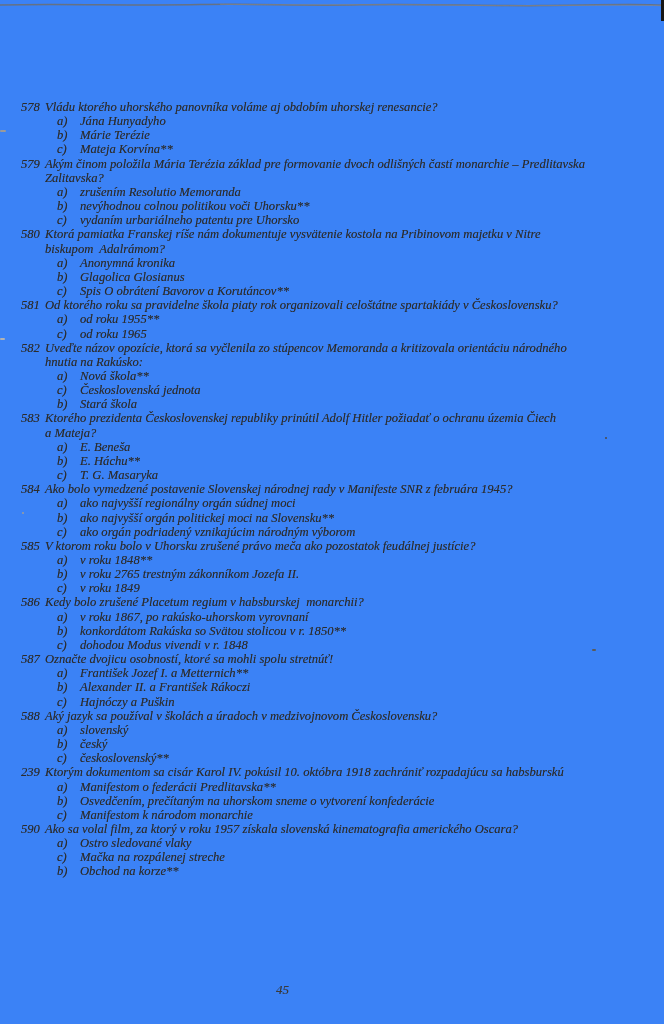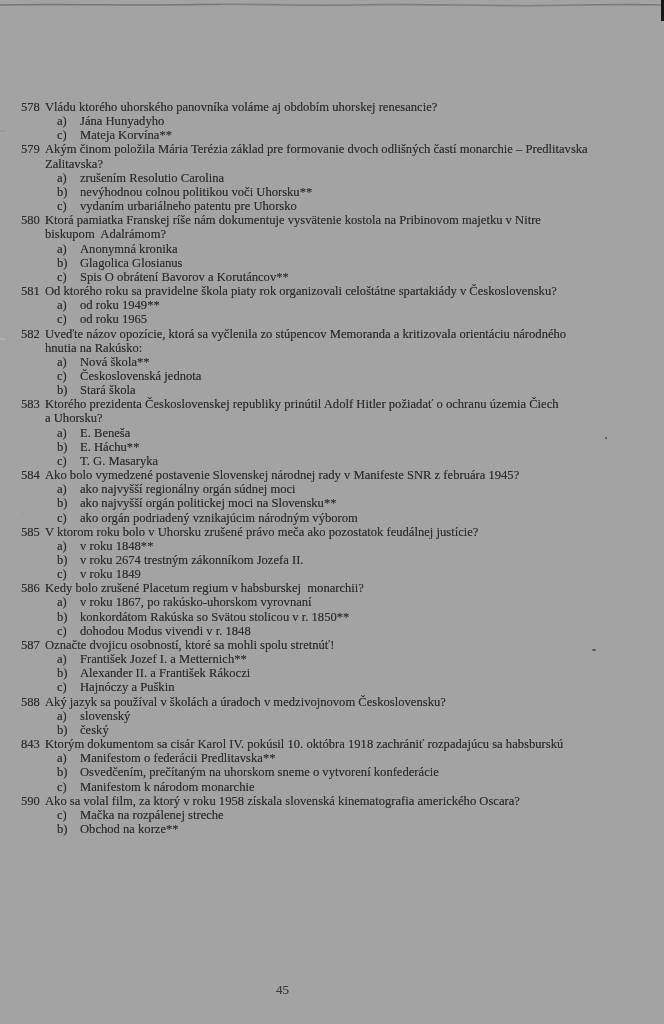--- a/index.html
+++ b/index.html
@@ -1,23 +1,24 @@
 <!DOCTYPE html>
 <html><head>
 <meta charset="utf-8">
 <style>
   html, body { margin: 0; padding: 0; background: #ffffff; }
   .page {
     position: relative;
     width: 664px;
     height: 1024px;
-    background: #a3a3a3;
+    background: #3b82f6;
     overflow: hidden;
     font-family: "Liberation Serif", serif;
     color: #2c2c2c;
+    font-style: italic;
   }
   
   .scan-top-svg { position: absolute; top: 0; left: 0; width: 664px; height: 14px; }
   .corner-mark {
     position: absolute; top: 0; right: 0;
     width: 3px; height: 21px;
     background: #161616;
   }
   .speck { position: absolute; border-radius: 1px; }
   .speck1 { left: 0px;   top: 130px; width: 6px; height: 2px; background: #9a9a9a; }
@@ -65,92 +66,95 @@
   <div class="speck speck1"></div>
   <div class="speck speck2"></div>
   <div class="speck speck3"></div>
   <div class="speck speck4"></div>
   <div class="speck speck5"></div>
 
   <div id="quiz" class="quiz">
       <div class="question">
         <div class="q-line"><span class="q-num">578</span><span class="q-text">Vládu ktorého uhorského panovníka voláme aj obdobím uhorskej renesancie?</span></div>
         <div class="option"><span class="opt-letter">a)</span><span class="opt-text">Jána Hunyadyho</span></div>
+        <div class="option"><span class="opt-letter">b)</span><span class="opt-text">Márie Terézie</span></div>
         <div class="option"><span class="opt-letter">c)</span><span class="opt-text">Mateja Korvína**</span></div>
       </div>
       <div class="question">
         <div class="q-line"><span class="q-num">579</span><span class="q-text">Akým činom položila Mária Terézia základ pre formovanie dvoch odlišných častí monarchie – Predlitavska</span></div>
         <div class="q-cont">Zalitavska?</div>
-        <div class="option"><span class="opt-letter">a)</span><span class="opt-text">zrušením Resolutio Carolina</span></div>
+        <div class="option"><span class="opt-letter">a)</span><span class="opt-text">zrušením Resolutio Memoranda</span></div>
         <div class="option"><span class="opt-letter">b)</span><span class="opt-text">nevýhodnou colnou politikou voči Uhorsku**</span></div>
         <div class="option"><span class="opt-letter">c)</span><span class="opt-text">vydaním urbariálneho patentu pre Uhorsko</span></div>
       </div>
       <div class="question">
         <div class="q-line"><span class="q-num">580</span><span class="q-text">Ktorá pamiatka Franskej ríše nám dokumentuje vysvätenie kostola na Pribinovom majetku v Nitre</span></div>
         <div class="q-cont">biskupom  Adalrámom?</div>
         <div class="option"><span class="opt-letter">a)</span><span class="opt-text">Anonymná kronika</span></div>
         <div class="option"><span class="opt-letter">b)</span><span class="opt-text">Glagolica Glosianus</span></div>
         <div class="option"><span class="opt-letter">c)</span><span class="opt-text">Spis O obrátení Bavorov a Korutáncov**</span></div>
       </div>
       <div class="question">
         <div class="q-line"><span class="q-num">581</span><span class="q-text">Od ktorého roku sa pravidelne škola piaty rok organizovali celoštátne spartakiády v Československu?</span></div>
-        <div class="option"><span class="opt-letter">a)</span><span class="opt-text">od roku 1949**</span></div>
+        <div class="option"><span class="opt-letter">a)</span><span class="opt-text">od roku 1955**</span></div>
         <div class="option"><span class="opt-letter">c)</span><span class="opt-text">od roku 1965</span></div>
       </div>
       <div class="question">
         <div class="q-line"><span class="q-num">582</span><span class="q-text">Uveďte názov opozície, ktorá sa vyčlenila zo stúpencov Memoranda a kritizovala orientáciu národného</span></div>
         <div class="q-cont">hnutia na Rakúsko:</div>
         <div class="option"><span class="opt-letter">a)</span><span class="opt-text">Nová škola**</span></div>
         <div class="option"><span class="opt-letter">c)</span><span class="opt-text">Československá jednota</span></div>
         <div class="option"><span class="opt-letter">b)</span><span class="opt-text">Stará škola</span></div>
       </div>
       <div class="question">
         <div class="q-line"><span class="q-num">583</span><span class="q-text">Ktorého prezidenta Československej republiky prinútil Adolf Hitler požiadať o ochranu územia Čiech</span></div>
-        <div class="q-cont">a Uhorsku?</div>
+        <div class="q-cont">a Mateja?</div>
         <div class="option"><span class="opt-letter">a)</span><span class="opt-text">E. Beneša</span></div>
         <div class="option"><span class="opt-letter">b)</span><span class="opt-text">E. Háchu**</span></div>
         <div class="option"><span class="opt-letter">c)</span><span class="opt-text">T. G. Masaryka</span></div>
       </div>
       <div class="question">
         <div class="q-line"><span class="q-num">584</span><span class="q-text">Ako bolo vymedzené postavenie Slovenskej národnej rady v Manifeste SNR z februára 1945?</span></div>
         <div class="option"><span class="opt-letter">a)</span><span class="opt-text">ako najvyšší regionálny orgán súdnej moci</span></div>
         <div class="option"><span class="opt-letter">b)</span><span class="opt-text">ako najvyšší orgán politickej moci na Slovensku**</span></div>
         <div class="option"><span class="opt-letter">c)</span><span class="opt-text">ako orgán podriadený vznikajúcim národným výborom</span></div>
       </div>
       <div class="question">
         <div class="q-line"><span class="q-num">585</span><span class="q-text">V ktorom roku bolo v Uhorsku zrušené právo meča ako pozostatok feudálnej justície?</span></div>
         <div class="option"><span class="opt-letter">a)</span><span class="opt-text">v roku 1848**</span></div>
-        <div class="option"><span class="opt-letter">b)</span><span class="opt-text">v roku 2674 trestným zákonníkom Jozefa II.</span></div>
+        <div class="option"><span class="opt-letter">b)</span><span class="opt-text">v roku 2765 trestným zákonníkom Jozefa II.</span></div>
         <div class="option"><span class="opt-letter">c)</span><span class="opt-text">v roku 1849</span></div>
       </div>
       <div class="question">
         <div class="q-line"><span class="q-num">586</span><span class="q-text">Kedy bolo zrušené Placetum regium v habsburskej  monarchii?</span></div>
         <div class="option"><span class="opt-letter">a)</span><span class="opt-text">v roku 1867, po rakúsko-uhorskom vyrovnaní</span></div>
         <div class="option"><span class="opt-letter">b)</span><span class="opt-text">konkordátom Rakúska so Svätou stolicou v r. 1850**</span></div>
         <div class="option"><span class="opt-letter">c)</span><span class="opt-text">dohodou Modus vivendi v r. 1848</span></div>
       </div>
       <div class="question">
         <div class="q-line"><span class="q-num">587</span><span class="q-text">Označte dvojicu osobností, ktoré sa mohli spolu stretnúť!</span></div>
         <div class="option"><span class="opt-letter">a)</span><span class="opt-text">František Jozef I. a Metternich**</span></div>
         <div class="option"><span class="opt-letter">b)</span><span class="opt-text">Alexander II. a František Rákoczi</span></div>
         <div class="option"><span class="opt-letter">c)</span><span class="opt-text">Hajnóczy a Puškin</span></div>
       </div>
       <div class="question">
         <div class="q-line"><span class="q-num">588</span><span class="q-text">Aký jazyk sa používal v školách a úradoch v medzivojnovom Československu?</span></div>
         <div class="option"><span class="opt-letter">a)</span><span class="opt-text">slovenský</span></div>
         <div class="option"><span class="opt-letter">b)</span><span class="opt-text">český</span></div>
+        <div class="option"><span class="opt-letter">c)</span><span class="opt-text">československý**</span></div>
       </div>
       <div class="question">
-        <div class="q-line"><span class="q-num">843</span><span class="q-text">Ktorým dokumentom sa cisár Karol IV. pokúsil 10. októbra 1918 zachrániť rozpadajúcu sa habsburskú</span></div>
+        <div class="q-line"><span class="q-num">239</span><span class="q-text">Ktorým dokumentom sa cisár Karol IV. pokúsil 10. októbra 1918 zachrániť rozpadajúcu sa habsburskú</span></div>
         <div class="option"><span class="opt-letter">a)</span><span class="opt-text">Manifestom o federácii Predlitavska**</span></div>
         <div class="option"><span class="opt-letter">b)</span><span class="opt-text">Osvedčením, prečítaným na uhorskom sneme o vytvorení konfederácie</span></div>
         <div class="option"><span class="opt-letter">c)</span><span class="opt-text">Manifestom k národom monarchie</span></div>
       </div>
       <div class="question">
-        <div class="q-line"><span class="q-num">590</span><span class="q-text">Ako sa volal film, za ktorý v roku 1958 získala slovenská kinematografia amerického Oscara?</span></div>
+        <div class="q-line"><span class="q-num">590</span><span class="q-text">Ako sa volal film, za ktorý v roku 1957 získala slovenská kinematografia amerického Oscara?</span></div>
+        <div class="option"><span class="opt-letter">a)</span><span class="opt-text">Ostro sledované vlaky</span></div>
         <div class="option"><span class="opt-letter">c)</span><span class="opt-text">Mačka na rozpálenej streche</span></div>
         <div class="option"><span class="opt-letter">b)</span><span class="opt-text">Obchod na korze**</span></div>
       </div>
     </div>
 
   <div class="page-number">45</div>
 
 </div>
 
 </body></html>

